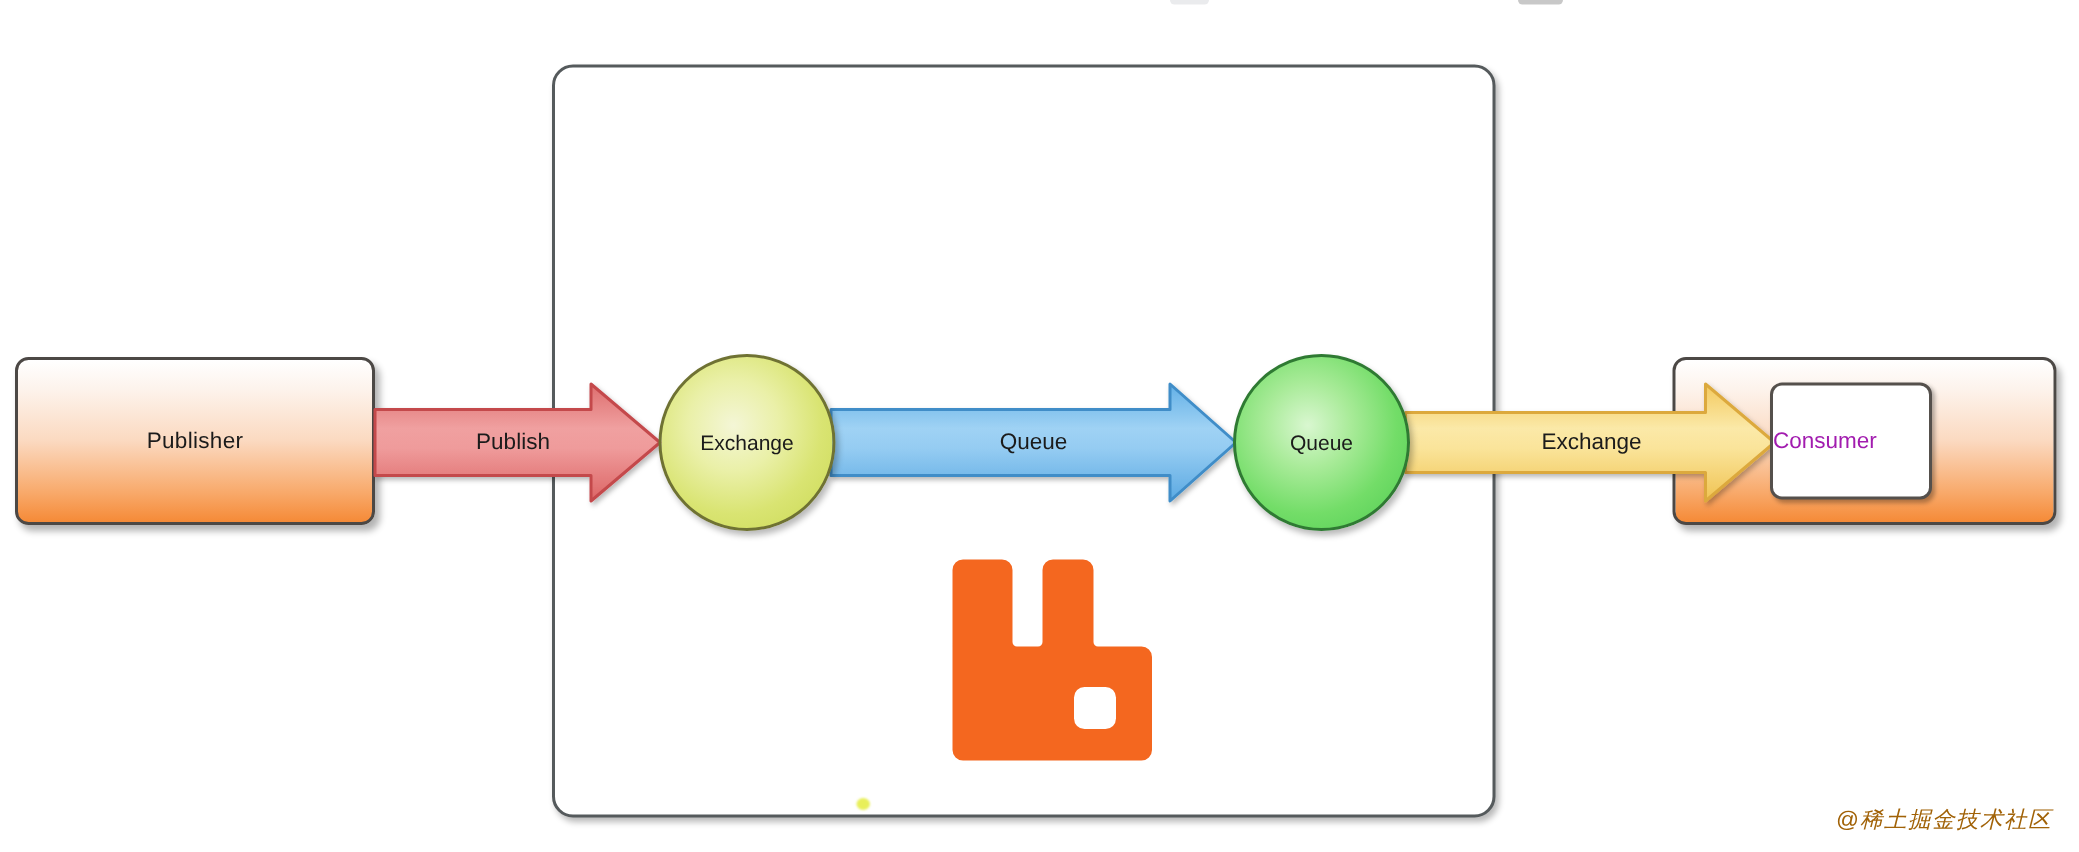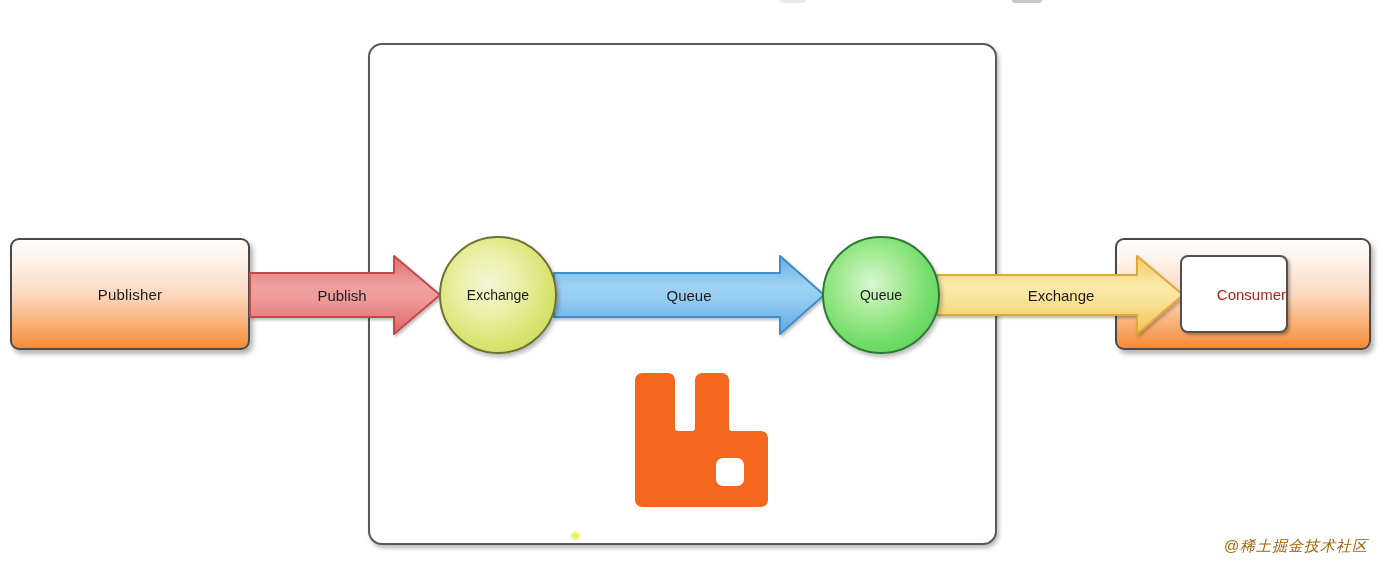--- a/index.html
+++ b/index.html
@@ -87,23 +87,23 @@
     border-radius: 8px;
     box-shadow: 2px 2px 3px rgba(0,0,0,0.30);
     box-sizing: border-box;
   }
   .consumer-inner-label {
     position: absolute;
     left: 0;
     top: 50%;
     width: 100%;
     transform: translateY(-50%);
-    text-align: right;
-    font-size: 15px;
-    color: #b91c1c;
+    text-align: left;
+    font-size: 15px;
+    color: #a21caf;
   }
 
   
   .node-circle {
     position: absolute;
     border-radius: 50%;
     box-sizing: border-box;
   }
   .exchange-circle {
     left: 439px;

